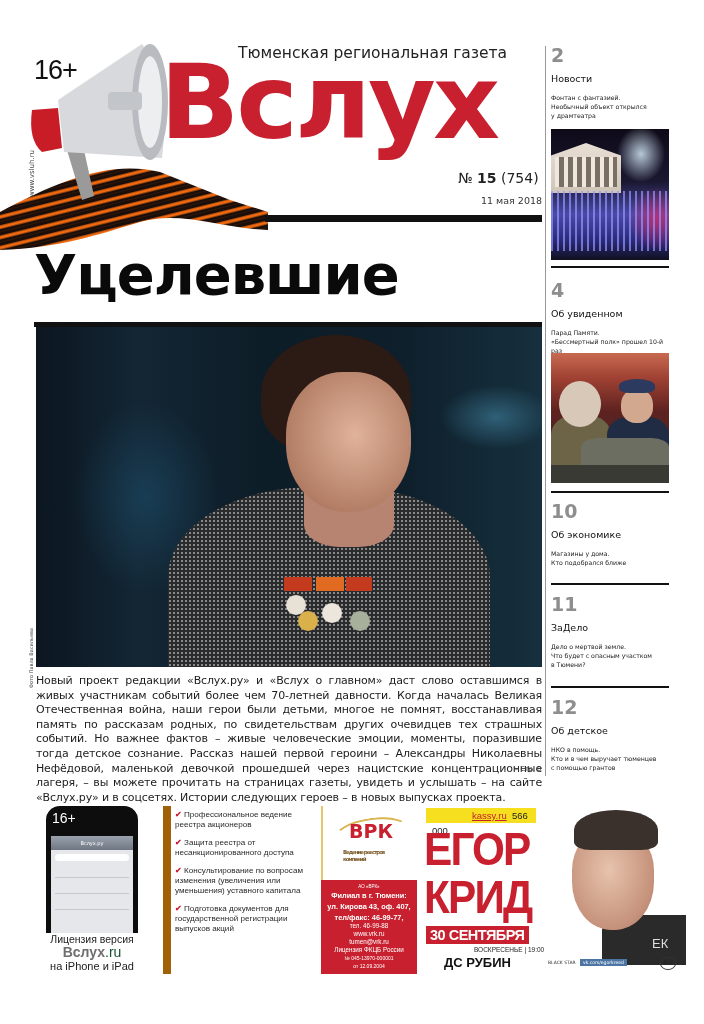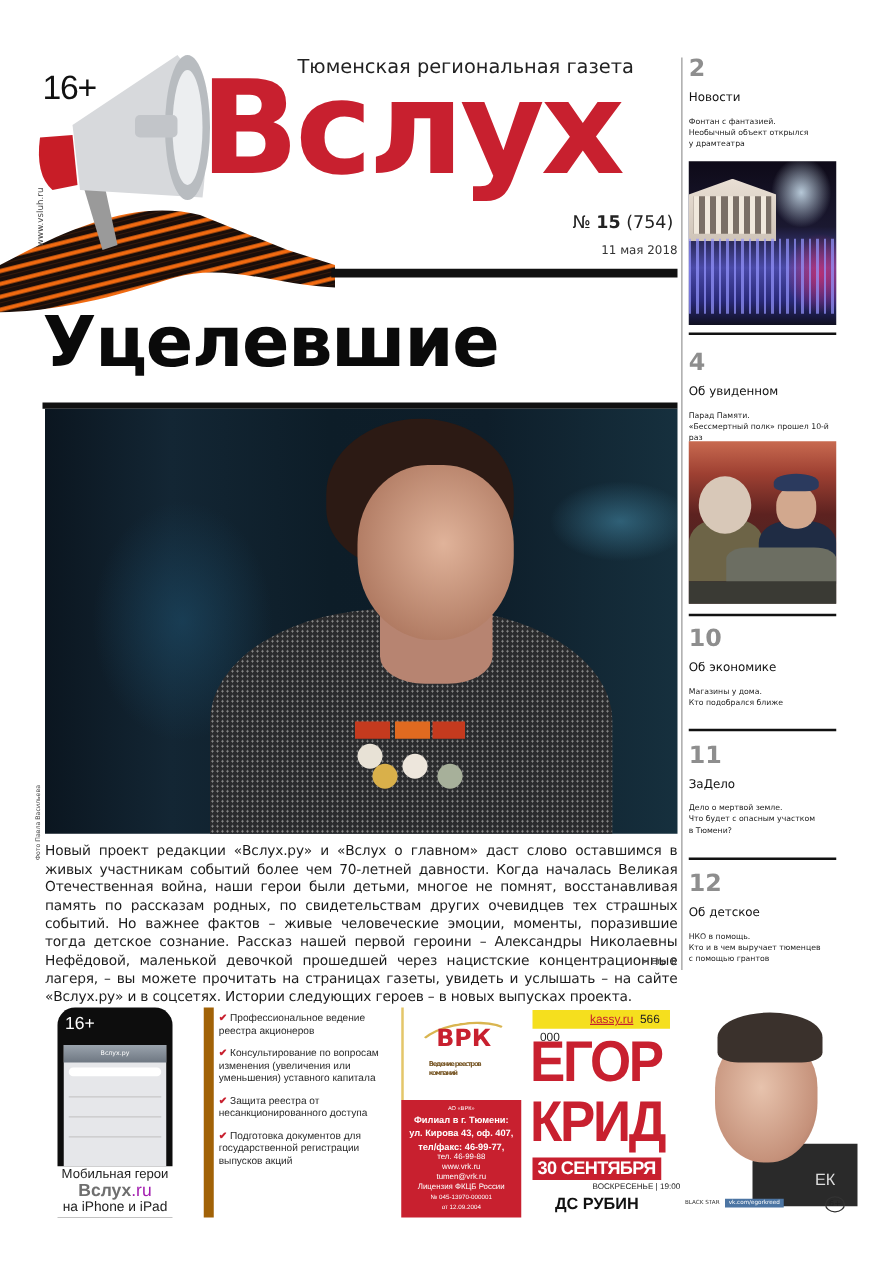--- a/index.html
+++ b/index.html
@@ -71,21 +71,21 @@
   
   .ad-phone { position: absolute; left: 46px; top: 806px; width: 92px; height: 168px; border-radius: 14px 14px 0 0; background: #0d0d0d; }
   .ad-phone .screen { position: absolute; left: 5px; top: 30px; width: 82px; height: 97px; background: #e6e7ea; }
   .ad-phone .screen-title { height: 14px; background: linear-gradient(#9aa3ad, #6e7782); color: #fff; font-size: 5px; text-align: center; line-height: 14px; }
   .ad-phone .screen-search { margin: 4px 4px 3px; height: 7px; background: #fff; border-radius: 4px; }
   .ad-phone .screen-row { margin: 2px 4px; height: 14px; border-bottom: 1px solid #c8c8c8; font-size: 3.8px; line-height: 5px; color: #222; }
   .ad-phone .age { position: absolute; left: 6px; top: 4px; font-family: "Liberation Sans", sans-serif; font-size: 14px; color: #fff; }
   .ad-phone .caption { position: absolute; left: -6px; top: 127px; width: 104px; height: 41px; background: #fff; text-align: center; }
   .ad-phone .cap1 { font-family: "Liberation Sans", sans-serif; font-size: 10.5px; color: #222; line-height: 12px; }
   .ad-phone .cap2 { font-family: "Liberation Sans", sans-serif; font-weight: bold; font-size: 14px; color: #6f6f6f; line-height: 15px; }
-  .ad-phone .cap2 span { color: #a21caf; font-weight: normal; }
+  .ad-phone .cap2 span { color: #14532d; font-weight: normal; }
   .ad-phone .cap3 { font-family: "Liberation Sans", sans-serif; font-size: 11px; color: #222; line-height: 12px; }
 
   .ad-vrk { position: absolute; left: 163px; top: 806px; width: 248px; height: 168px; border-left: 8px solid #a16207; text-decoration: underline; }
   .ad-vrk .list { position: absolute; left: 4px; top: 4px; width: 148px; }
   .ad-vrk .li { font-family: "Liberation Sans", sans-serif; font-size: 8.1px; line-height: 10px; color: #2a2a2a; margin-bottom: 8px; }
   .ad-vrk .li .ck { color: #c8202f; font-weight: bold; }
   .ad-vrk .logo-box { position: absolute; left: 150px; top: 0; width: 96px; height: 74px; background: #fff; border-left: 2px solid #e4c66a; }
   .ad-vrk .logo-text { position: absolute; left: 26px; top: 14px; font-family: "DejaVu Sans", sans-serif; font-weight: bold; font-size: 19px; color: #c8202f; }
   .ad-vrk .logo-swoosh { position: absolute; left: 10px; top: 12px; width: 78px; height: 34px; border: 2px solid #d9b550; border-color: #d9b550 transparent transparent transparent; border-radius: 50%; transform: rotate(-8deg); }
   .ad-vrk .logo-sub { position: absolute; left: 20px; top: 43px; font-size: 5.4px; color: #7a5a2a; line-height: 7px; width: 60px; }
@@ -239,31 +239,31 @@
 <div class="ad-phone">
   <div class="age">16+</div>
   <div class="screen">
     <div class="screen-title">Вслух.ру</div>
     <div class="screen-search"></div>
     <div class="screen-row"></div>
     <div class="screen-row"></div>
     <div class="screen-row"></div>
   </div>
   <div class="caption">
-    <div class="cap1">Мобильная герои</div>
+    <div class="cap1">Лицензия версия</div>
     <div class="cap2"><b>Вслух</b><span>.ru</span></div>
     <div class="cap3">на iPhone и iPad</div>
   </div>
 </div>
 
 <div class="ad-vrk">
   <div class="list">
     <div class="li"><span class="ck">✔</span> <span>Профессиональное ведение реестра акционеров</span></div>
+    <div class="li"><span class="ck">✔</span> <span>Защита реестра от несанкционированного доступа</span></div>
     <div class="li"><span class="ck">✔</span> <span>Консультирование по вопросам изменения (увеличения или уменьшения) уставного капитала</span></div>
-    <div class="li"><span class="ck">✔</span> <span>Защита реестра от несанкционированного доступа</span></div>
     <div class="li"><span class="ck">✔</span> <span>Подготовка документов для государственной регистрации выпусков акций</span></div>
   </div>
   <div class="logo-box">
     <div class="logo-swoosh"></div>
     <div class="logo-text">ВРК</div>
     <div class="logo-sub">Ведение реестров компаний</div>
   </div>
   <div class="red-box">
     <div class="rb0">АО «ВРК»</div>
     <div class="rb1">Филиал в г. Тюмени:</div>

